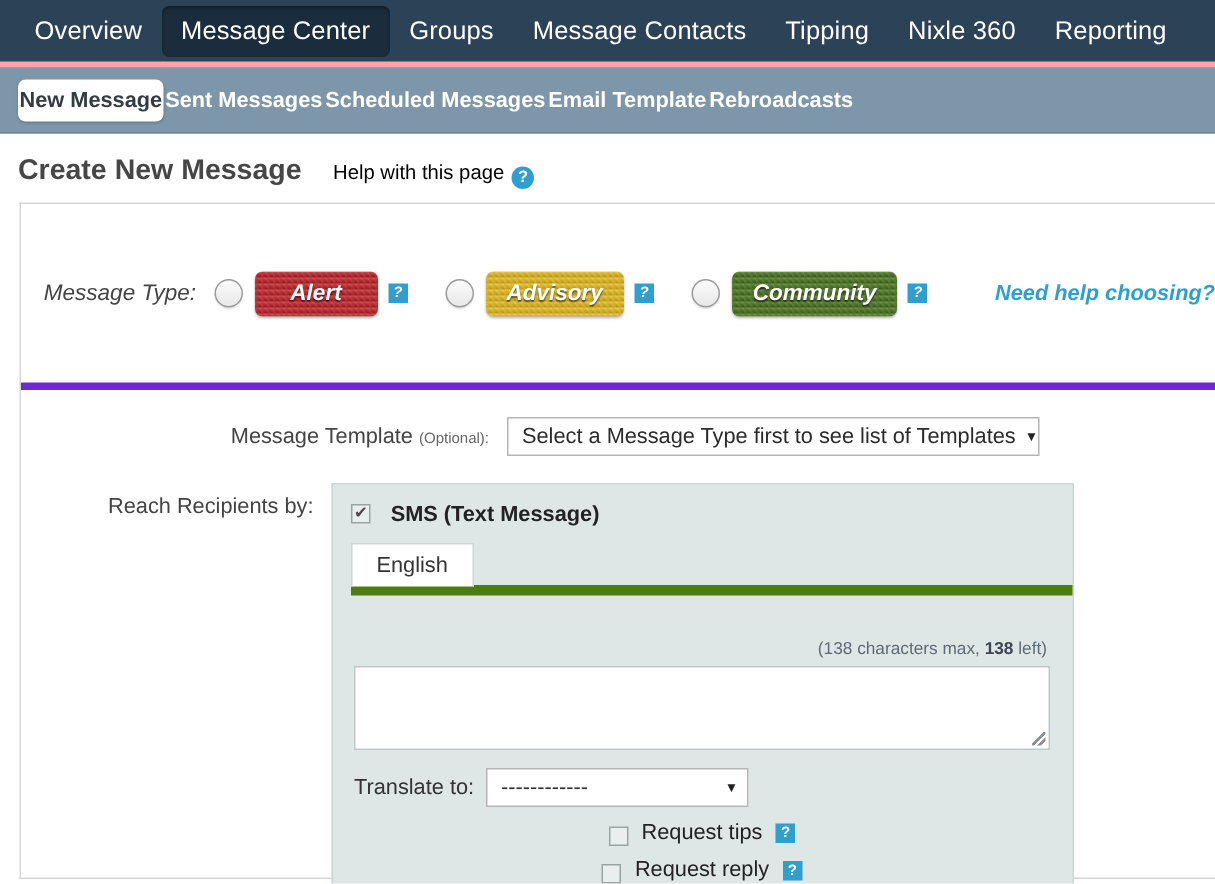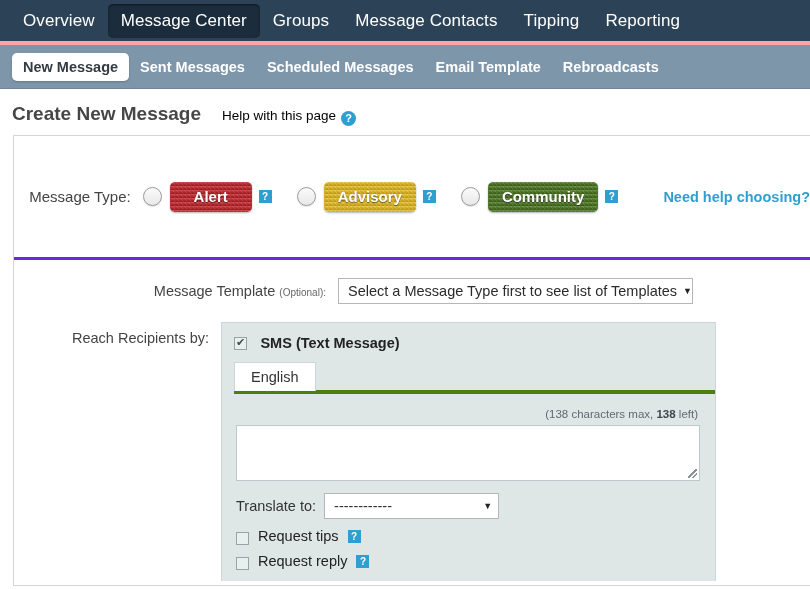--- a/index.html
+++ b/index.html
@@ -40,21 +40,21 @@
     background: #7d96aa;
     display: flex;
     align-items: center;
     padding: 0 0 0 12px;
     border-bottom: 1px solid #6d8599;
   }
   .subnav-item {
     color: #ffffff;
     font-size: 14.5px;
     font-weight: bold;
-    padding: 6px 11px;
+    padding: 6px 1px;
     border-radius: 5px;
     white-space: nowrap;
     cursor: pointer;
   }
   .subnav-item.active {
     background: #ffffff;
     color: #333b43;
     box-shadow: 0 1px 2px rgba(0,0,0,.2);
   }
 
@@ -95,21 +95,22 @@
 
   
   .panel {
     margin-left: 13px;
     border: 1px solid #d5d5d5;
     border-right: none;
     background: #fff;
     height: 451px;
   }
   .panel-section {
-    border-bottom: 3px solid #6d28d9;
+    border-bottom: 5px solid #6d28d9;
+    font-style: italic;
   }
 
   
   .row-msgtype {
     height: 124px;
     display: flex;
     align-items: center;
     padding-left: 0;
   }
   .field-label {
@@ -251,23 +252,23 @@
     left: 1px; top: -2px;
     font-size: 11px;
     color: #4a4a4a;
   }
   .sms-title {
     font-size: 14.5px;
     font-weight: bold;
     color: #222;
   }
   .lang-tabs {
-    margin: 9px 0 0 12px;
-    display: flex;
-    border-bottom: 4px solid #4d7c0f;
+    margin: 9px 0 16px 12px;
+    display: flex;
+    border-bottom: 7px solid #4d7c0f;
   }
   .lang-tab {
     background: #fff;
     border: 1px solid #cdd6d6;
     border-bottom: none;
     padding: 6px 16px;
     font-size: 14.5px;
     color: #333;
     cursor: pointer;
     position: relative;
@@ -307,36 +308,38 @@
     font-size: 14.5px;
     color: #333;
     margin-right: 8px;
   }
   .select-translate { width: 175px; }
   .dashes { letter-spacing: 0px; color: #333; }
   .req-row {
     display: flex;
     align-items: center;
     padding-top: 9px;
+    justify-content: center;
   }
   .req-label {
     font-size: 14.5px;
     color: #222;
     margin-right: 9px;
   }
 </style>
 </head>
 <body>
 
 <div class="topnav">
   <div class="topnav-item">Overview</div>
   <div class="topnav-item active">Message Center</div>
   <div class="topnav-item">Groups</div>
   <div class="topnav-item">Message Contacts</div>
   <div class="topnav-item">Tipping</div>
+  <div class="topnav-item">Nixle 360</div>
   <div class="topnav-item">Reporting</div>
 </div>
 
 <div class="subnav">
   <div class="subnav-item active">New Message</div>
   <div class="subnav-item">Sent Messages</div>
   <div class="subnav-item">Scheduled Messages</div>
   <div class="subnav-item">Email Template</div>
   <div class="subnav-item">Rebroadcasts</div>
 </div>

